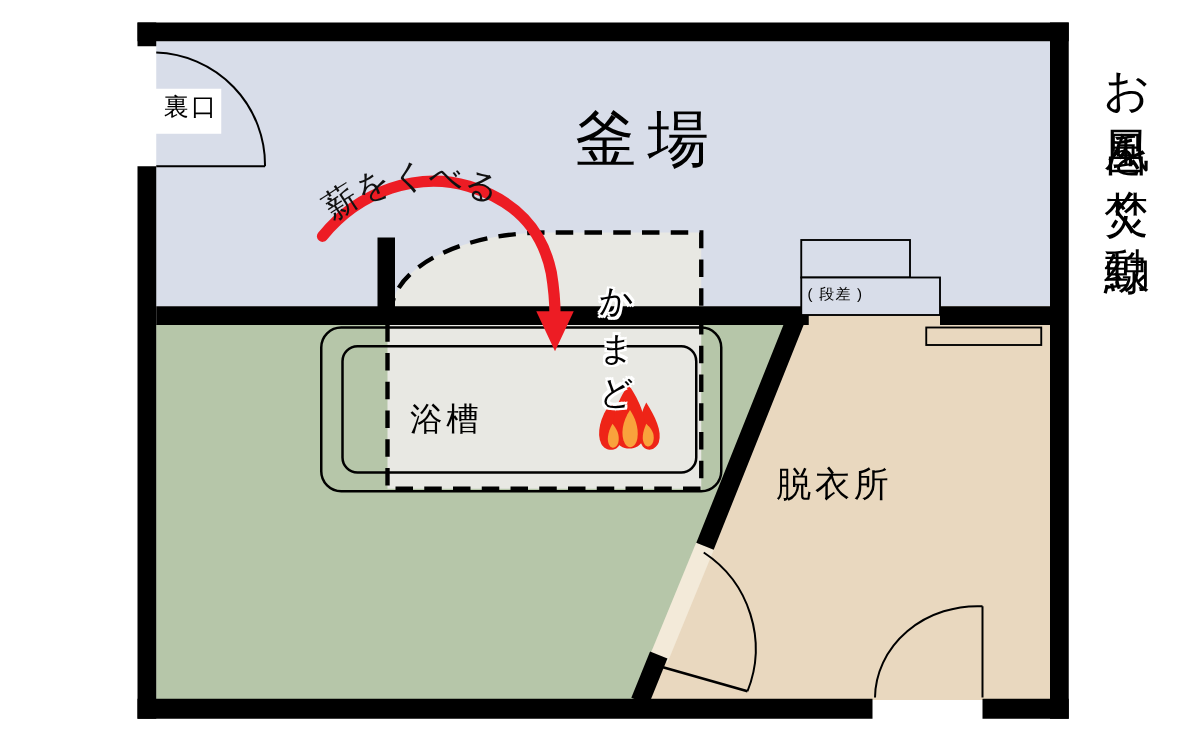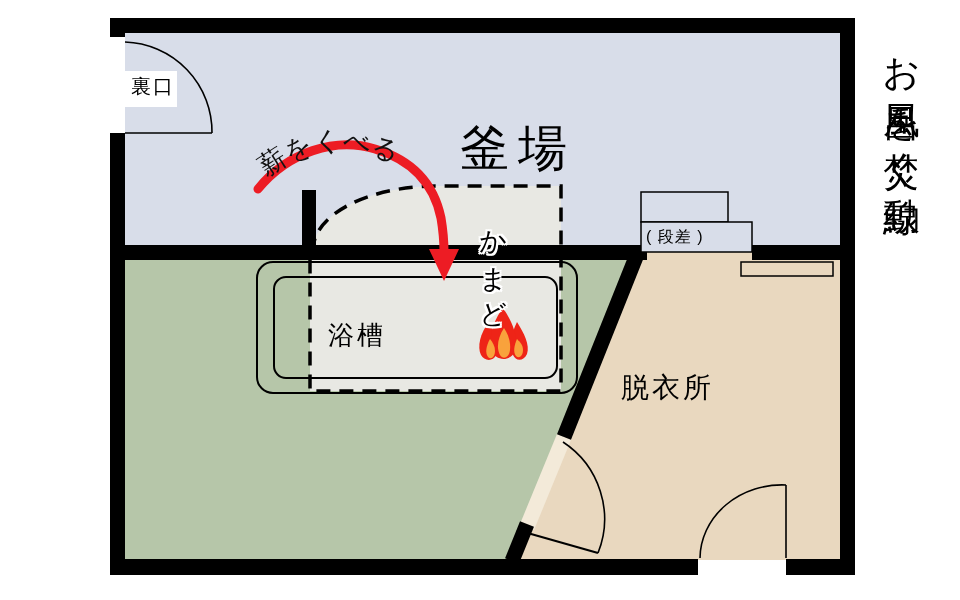--- a/index.html
+++ b/index.html
@@ -2,26 +2,26 @@
 <html><head>
 <meta charset="utf-8">
 <style>
   html,body{margin:0;padding:0;background:#fff;}
   #stage{
     position:relative;width:960px;height:600px;overflow:hidden;background:#fff;
     font-family:"Liberation Sans","DejaVu Sans",sans-serif;color:#000;
   }
   #plan-svg{position:absolute;left:0;top:0;}
   .lbl{position:absolute;white-space:nowrap;color:#000;line-height:1;}
-  .lbl-kamaba{left:460px;top:88px;font-size:49px;letter-spacing:9px;margin-top:36px;}
+  .lbl-kamaba{left:460px;top:88px;font-size:49px;letter-spacing:9px;}
   .lbl-uraguchi{left:115px;top:76px;font-size:20px;letter-spacing:2px;margin-left:16px;}
   .lbl-makiokiba{left:144px;top:199px;font-size:30px;letter-spacing:3px;}
   .lbl-yokusou{left:328px;top:322px;font-size:26px;letter-spacing:3px;text-align:right;}
   .lbl-datsuijo{left:621px;top:374px;font-size:28px;letter-spacing:3px;text-align:right;}
-  .lbl-step{left:646px;top:229px;font-size:16px;letter-spacing:1px;}
+  .lbl-step{left:646px;top:229px;font-size:12px;letter-spacing:1px;}
   .lbl-kamado{
     left:479px;top:212px;font-size:27px;
     writing-mode:vertical-rl;text-orientation:upright;letter-spacing:4px;
     text-shadow:-2px 0 0 #fff,2px 0 0 #fff,0 -2px 0 #fff,0 2px 0 #fff,
                 -2px -2px 0 #fff,2px 2px 0 #fff,-2px 2px 0 #fff,2px -2px 0 #fff;
   }
   .lbl-title{
     left:883px;top:31px;font-size:37px;
     writing-mode:vertical-rl;text-orientation:upright;letter-spacing:2px;
   }

